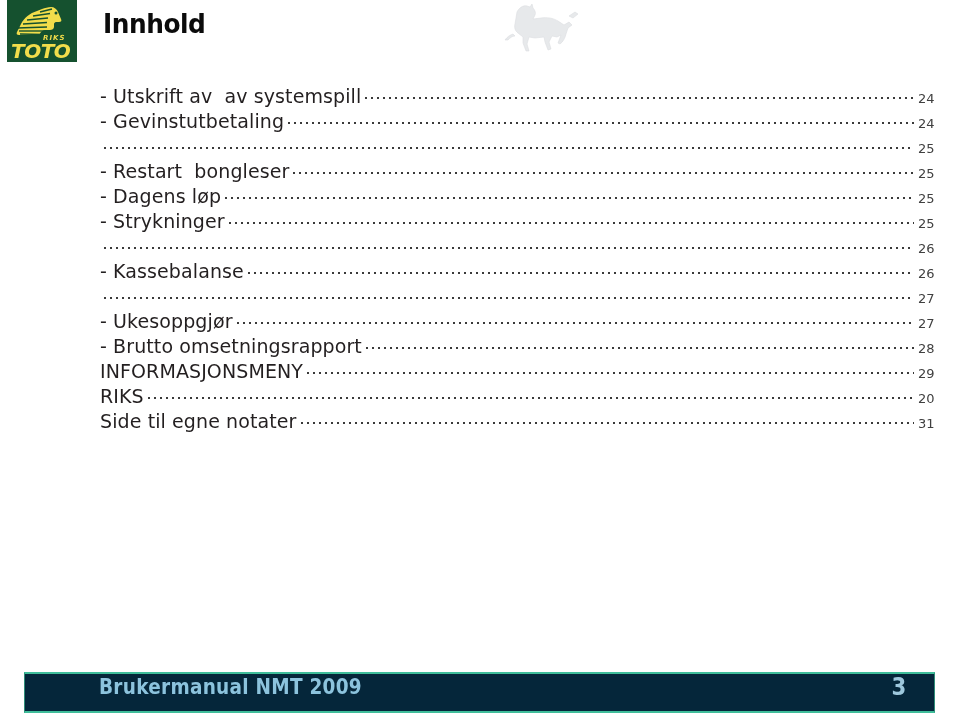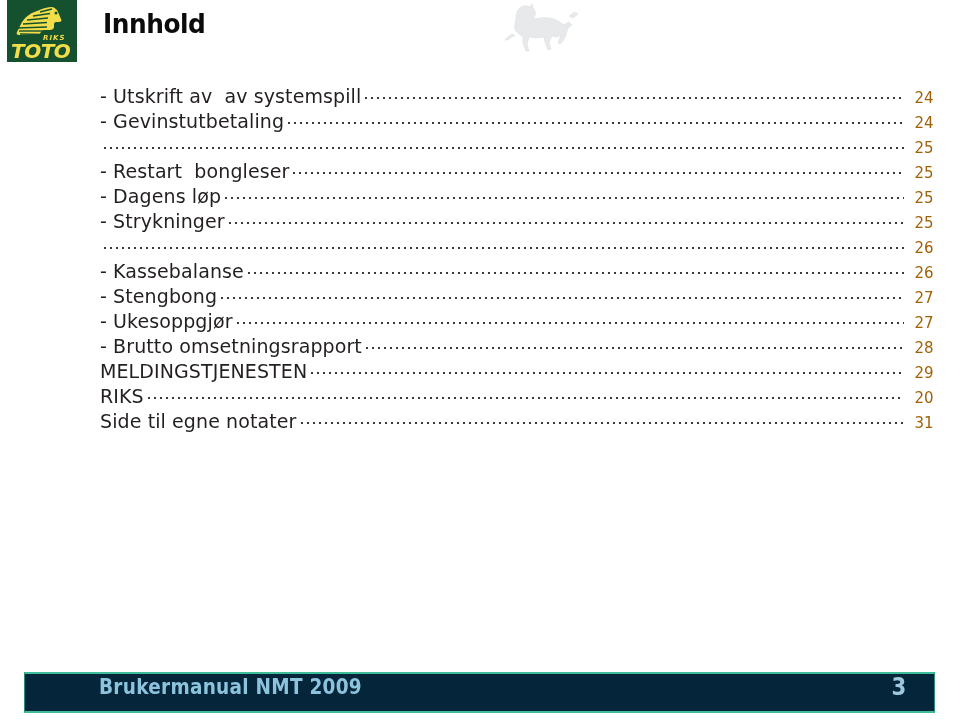--- a/index.html
+++ b/index.html
@@ -41,21 +41,21 @@
   .watermark svg { display:block; width:92px; height:50px; }
 
   
   .toc { position:absolute; left:0; top:84px; width:960px; }
   .toc-row {
     position:relative;
     display:flex;
     align-items:baseline;
     height:25px;
     padding-left:100px;
-    padding-right:20px;
+    padding-right:10px;
   }
   .toc-label {
     font-size:19px;
     color:#231f20;
     white-space:pre;
     flex:0 0 auto;
     line-height:25px;
     letter-spacing:0.1px;
   }
   .toc-leader {
@@ -68,25 +68,25 @@
     content:"";
     position:absolute;
     left:0; right:0;
     bottom:4px;
     height:2px;
     background-image:radial-gradient(circle at 1px 1px, #3a3a3a 1px, transparent 1.2px);
     background-size:6px 2px;
     background-repeat:repeat-x;
   }
   .toc-page {
-    font-size:15px;
-    color:#a16207;
+    font-size:13px;
+    color:#404040;
     flex:0 0 auto;
     width:32px;
-    text-align:center;
+    text-align:left;
     line-height:25px;
   }
 
   
   .footer-bar {
     position:absolute;
     left:24px; top:672px;
     width:911px; height:41px;
     background:#05263a;
     border-top:2px solid #3fbd9a;
@@ -206,39 +206,38 @@
       <span class="toc-page">26</span>
     </div>
 
     <div class="toc-row">
       <span class="toc-label">- Kassebalanse</span>
       <span class="toc-leader"></span>
       <span class="toc-page">26</span>
     </div>
 
     <div class="toc-row">
-      <span class="toc-label">- Stengbong</span>
       <span class="toc-leader"></span>
       <span class="toc-page">27</span>
     </div>
 
     <div class="toc-row">
       <span class="toc-label">- Ukesoppgjør</span>
       <span class="toc-leader"></span>
       <span class="toc-page">27</span>
     </div>
 
     <div class="toc-row">
       <span class="toc-label">- Brutto omsetningsrapport</span>
       <span class="toc-leader"></span>
       <span class="toc-page">28</span>
     </div>
 
     <div class="toc-row">
-      <span class="toc-label">MELDINGSTJENESTEN</span>
+      <span class="toc-label">INFORMASJONSMENY</span>
       <span class="toc-leader"></span>
       <span class="toc-page">29</span>
     </div>
 
     <div class="toc-row">
       <span class="toc-label">RIKS</span>
       <span class="toc-leader"></span>
       <span class="toc-page">20</span>
     </div>
 

